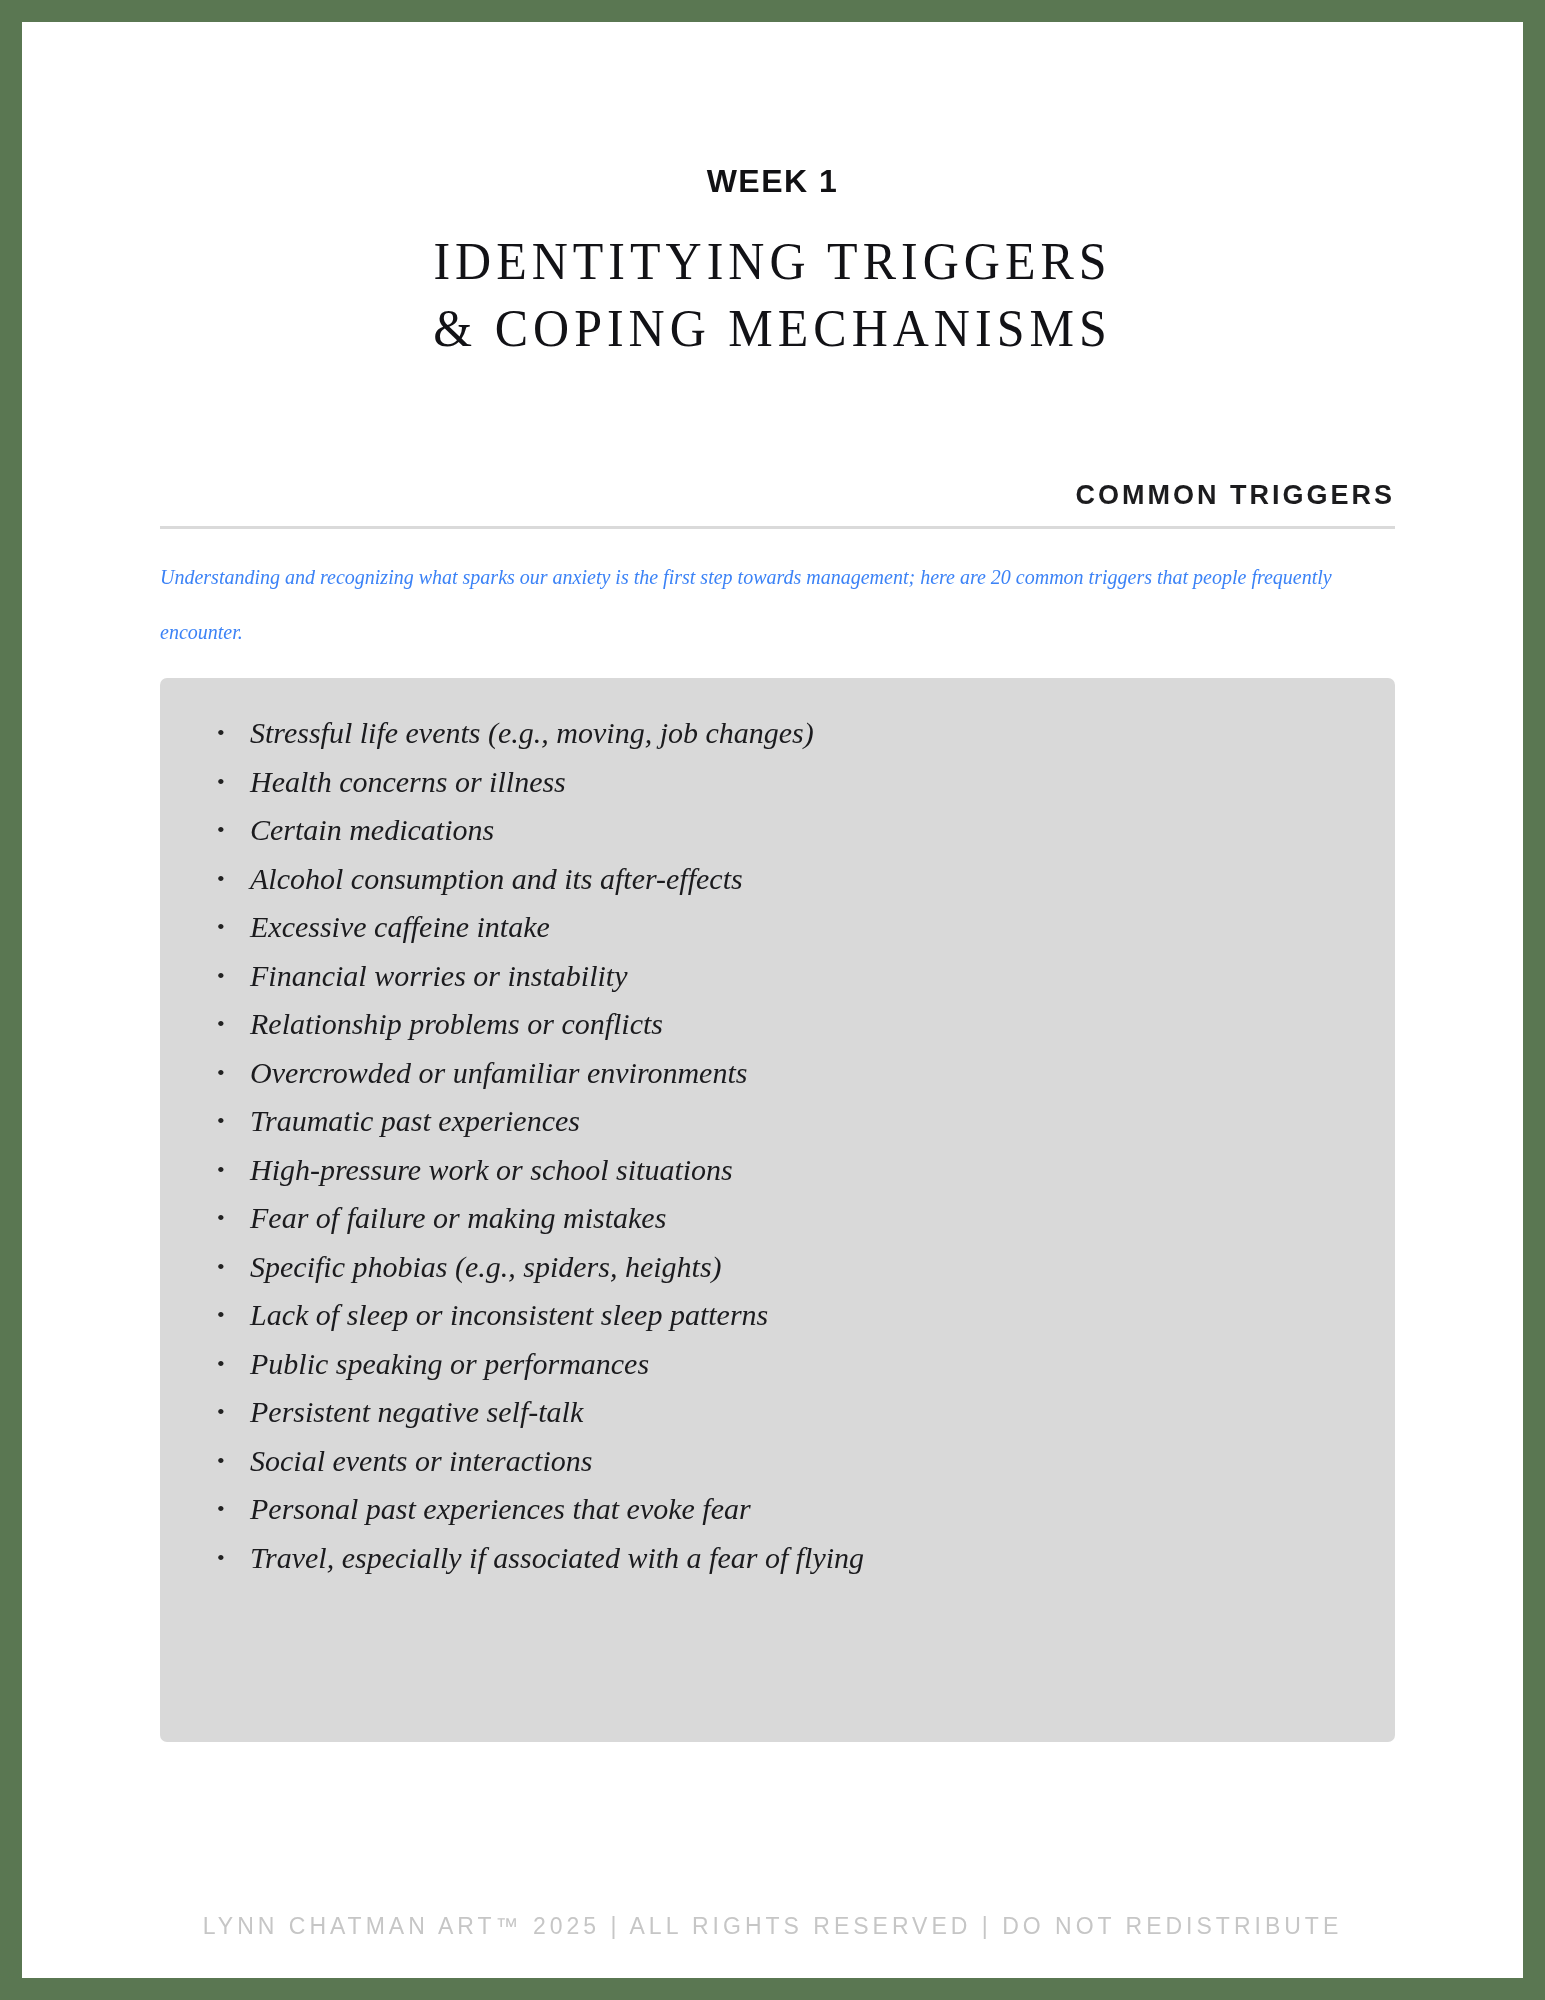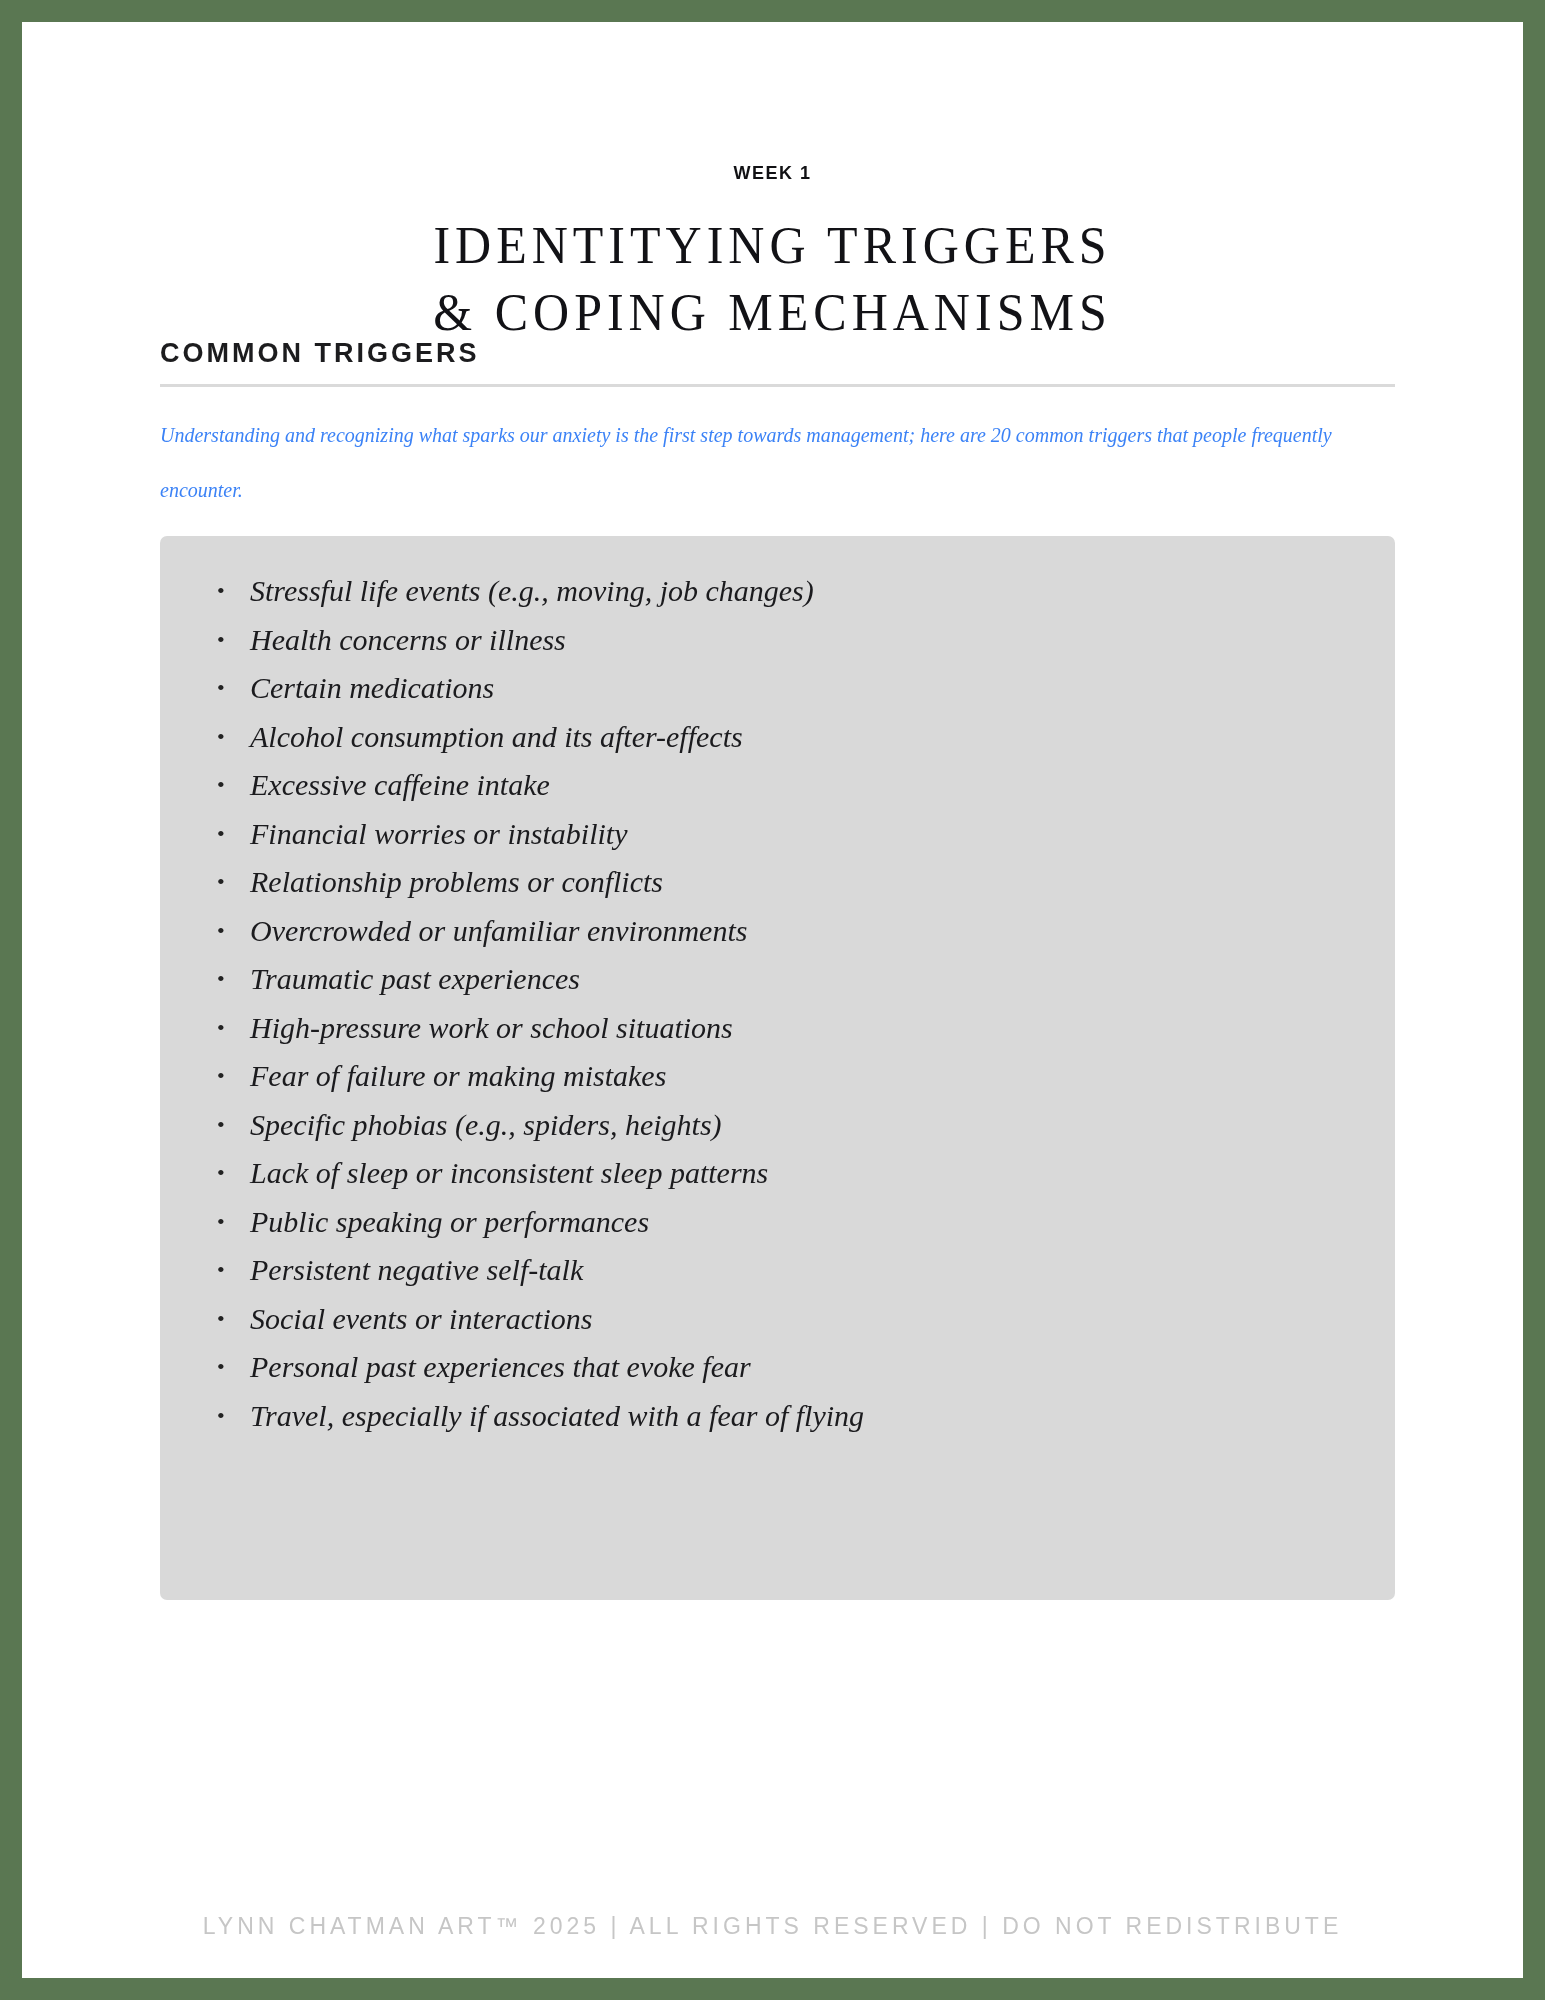--- a/index.html
+++ b/index.html
@@ -12,46 +12,48 @@
     background: #ffffff;
     overflow: hidden;
     font-family: "Liberation Serif", serif;
     color: #17171a;
   }
   .week-label {
     margin-top: 141px;
     text-align: center;
     font-family: "Liberation Sans", sans-serif;
     font-weight: 700;
-    font-size: 18px;
+    font-size: 32px;
     letter-spacing: 1.5px;
     color: #111114;
   }
   .title {
     margin-top: 28px;
     text-align: center;
     font-family: "Liberation Serif", serif;
     font-weight: 400;
     font-size: 50px;
     line-height: 63px;
     letter-spacing: 5px;
     color: #121216;
     transform: scaleY(1.06);
     transform-origin: top center;
   }
   .content {
     padding-left: 138px;
     padding-right: 128px;
   }
   .section-heading {
+    margin-top: 126px;
     font-family: "Liberation Sans", sans-serif;
     font-weight: 700;
     font-size: 27px;
     letter-spacing: 3px;
     color: #1c1c1e;
+    text-align: right;
   }
   .divider {
     margin-top: 15px;
     height: 3px;
     background: #dadada;
   }
   .intro {
     margin-top: 21px;
     font-style: italic;
     font-size: 20px;

